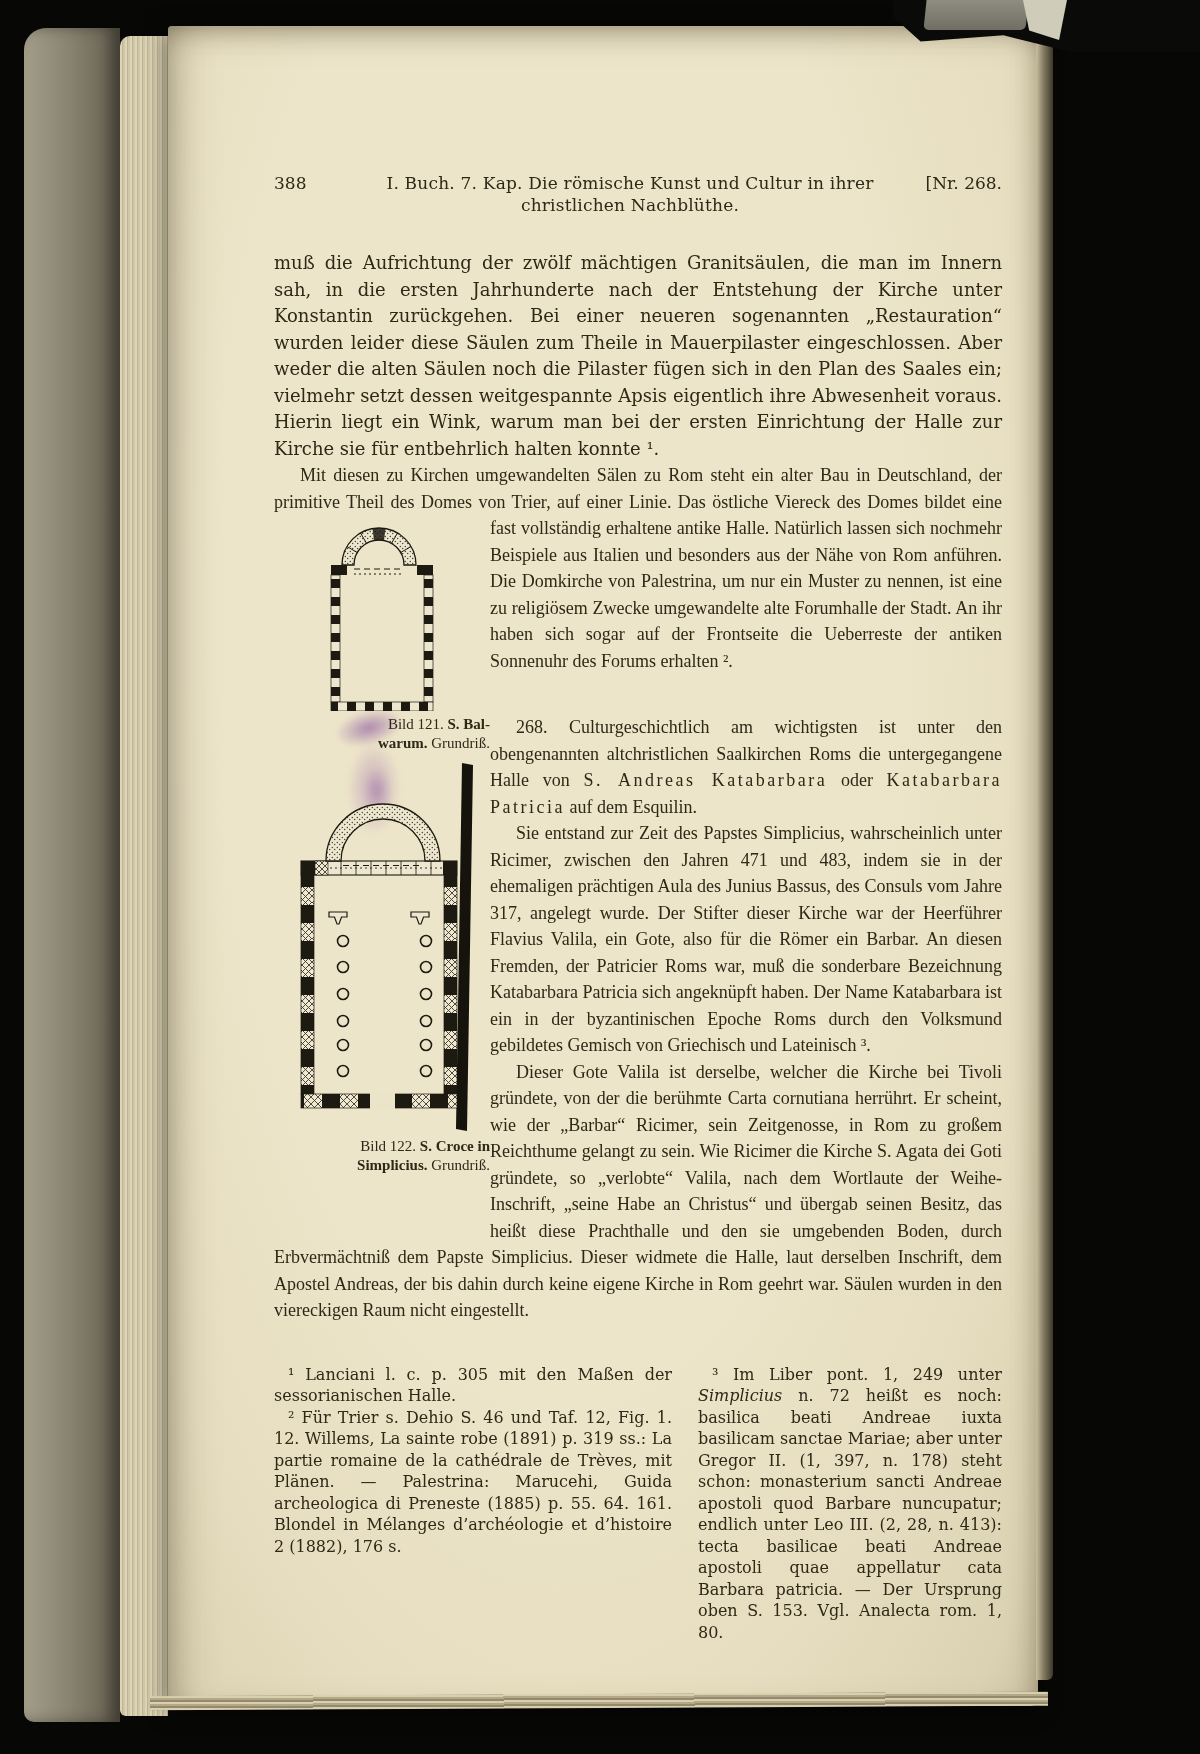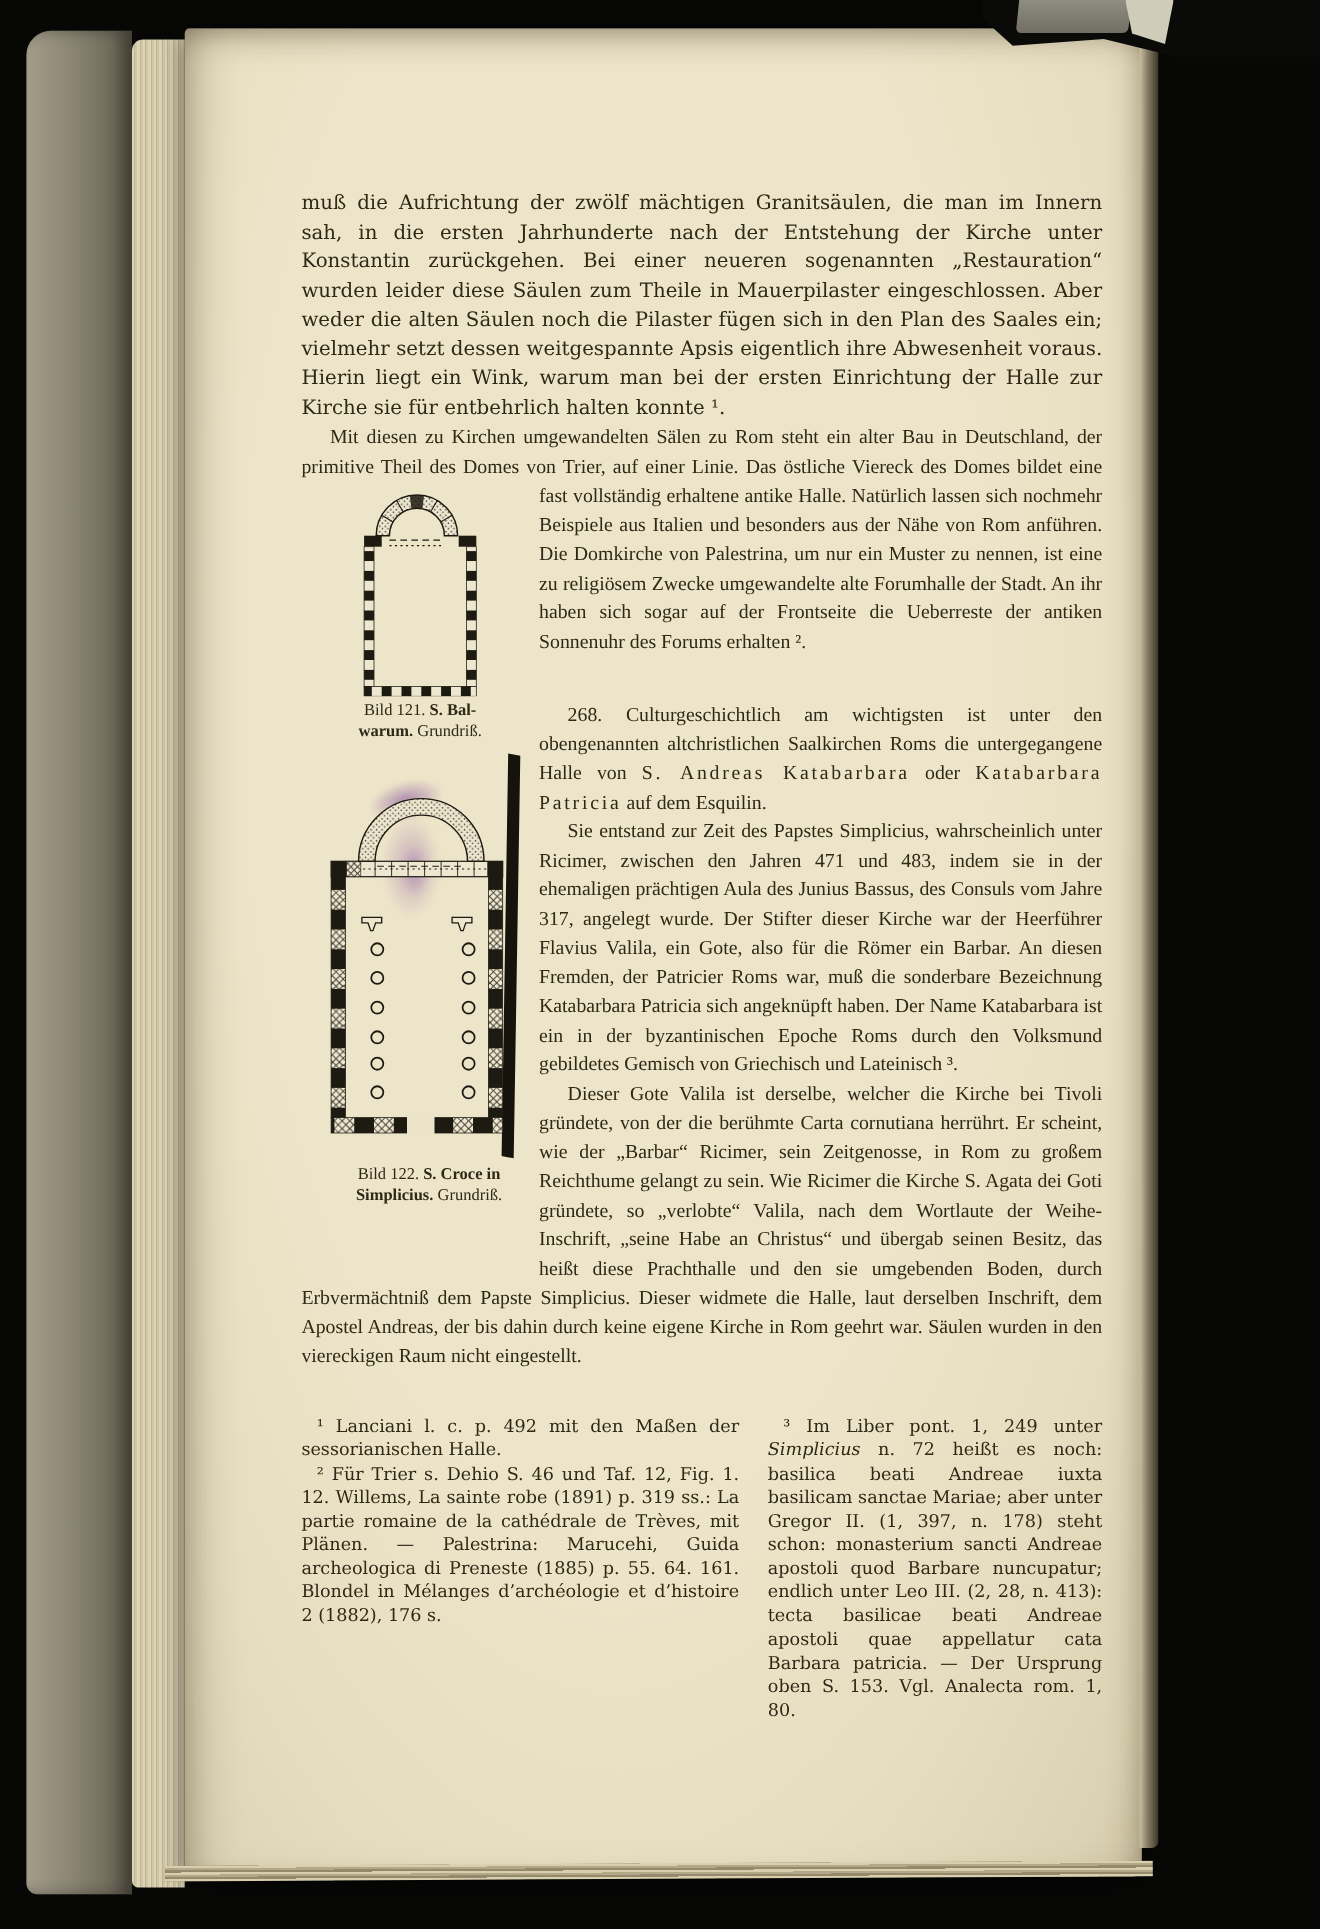--- a/index.html
+++ b/index.html
@@ -46,21 +46,21 @@
   .hdr .num{width:62px;}
   .hdr .title{flex:1;text-align:center;letter-spacing:.2px;}
   .hdr .ref{width:78px;text-align:right;}
   p{margin:0;}
   .indent{text-indent:26px;font-family:Liberation Serif, serif;}
   .p268{margin-top:40px;}
   .sperr{letter-spacing:2.5px;}
   .figfloat{float:left;width:216px;padding-top:10px;}
   .figfloat svg{display:block;margin:0 auto;}
   .fig2svg{margin-top:8px !important;}
-  .fig-caption{font-size:15px;line-height:19px;text-align:center;margin:4px 0 6px;text-indent:0;}
+  .fig-caption{font-size:15px;line-height:19px;text-align:right;margin:4px 0 6px;text-indent:0;}
   .fig-caption.last{margin-bottom:44px;margin-left:16px;}
   .cap-b{font-weight:bold;}
   .fns{display:flex;margin-top:40px;font-size:16px;line-height:21.5px;}
   .fn-left{width:398px;margin-right:26px;}
   .fn-right{flex:1;}
   .fns p{text-indent:14px;}
 </style>
 </head>
 <body>
 
@@ -68,20 +68,25 @@
   <div class="cover"></div>
   <div class="page-stack-left"></div>
 
   <div class="page">
     <div class="stamp stamp1" style="position:absolute;"></div>
     <div class="stamp stamp2" style="position:absolute;"></div>
     <div class="stamp stamp3" style="position:absolute;"></div>
 
     <div class="text-area">
 
+      <div class="hdr">
+        <span class="num">388</span>
+        <span class="title">I. Buch. 7. Kap. Die römische Kunst und Cultur in ihrer christlichen Nachblüthe.</span>
+        <span class="ref">[Nr. 268.</span>
+      </div>
 
       <p>muß die Aufrichtung der zwölf mächtigen Granitsäulen, die man im Innern sah, in die ersten Jahrhunderte nach der Entstehung der Kirche unter Konstantin zurückgehen. Bei einer neueren sogenannten „Restauration“ wurden leider diese Säulen zum Theile in Mauerpilaster eingeschlossen. Aber weder die alten Säulen noch die Pilaster fügen sich in den Plan des Saales ein; vielmehr setzt dessen weitgespannte Apsis eigentlich ihre Abwesenheit voraus. Hierin liegt ein Wink, warum man bei der ersten Einrichtung der Halle zur Kirche sie für entbehrlich halten konnte ¹.</p>
 
       <p class="indent"><span>Mit diesen zu Kirchen umgewandelten Sälen zu Rom steht ein alter Bau in Deutschland, der primitive Theil des Domes von Trier, auf einer Linie. Das östliche Viereck des Domes bildet eine fast vollständig erhaltene antike Halle. Natürlich lassen sich noch</span><span class="figfloat">
             <svg width="106" height="186" viewBox="0 0 106 186">
           <defs>
             <pattern id="f1s" width="5" height="5" patternUnits="userSpaceOnUse">
                   <rect width="5" height="5" fill="#eee7cf"></rect>
                   <circle cx="1.3" cy="1.4" r="0.75" fill="#4a4436"></circle>
                   <circle cx="3.7" cy="3.6" r="0.75" fill="#4a4436"></circle>
@@ -175,21 +180,21 @@
           </span><span>mehr Beispiele aus Italien und besonders aus der Nähe von Rom anführen. Die Domkirche von Palestrina, um nur ein Muster zu nennen, ist eine zu religiösem Zwecke umgewandelte alte Forumhalle der Stadt. An ihr haben sich sogar auf der Frontseite die Ueberreste der antiken Sonnenuhr des Forums erhalten ².</span></p>
 
       <p class="indent p268"><span>268. Culturgeschichtlich am wichtigsten ist unter den obengenannten altchristlichen Saalkirchen Roms die untergegangene Halle von </span><span class="sperr">S. Andreas Katabarbara</span><span> oder </span><span class="sperr">Katabarbara Patricia</span><span> auf dem Esquilin.</span></p>
 
       <p class="indent">Sie entstand zur Zeit des Papstes Simplicius, wahrscheinlich unter Ricimer, zwischen den Jahren 471 und 483, indem sie in der ehemaligen prächtigen Aula des Junius Bassus, des Consuls vom Jahre 317, angelegt wurde. Der Stifter dieser Kirche war der Heerführer Flavius Valila, ein Gote, also für die Römer ein Barbar. An diesen Fremden, der Patricier Roms war, muß die sonderbare Bezeichnung Katabarbara Patricia sich angeknüpft haben. Der Name Katabarbara ist ein in der byzantinischen Epoche Roms durch den Volksmund gebildetes Gemisch von Griechisch und Lateinisch ³.</p>
 
       <p class="indent">Dieser Gote Valila ist derselbe, welcher die Kirche bei Tivoli gründete, von der die berühmte Carta cornutiana herrührt. Er scheint, wie der „Barbar“ Ricimer, sein Zeitgenosse, in Rom zu großem Reichthume gelangt zu sein. Wie Ricimer die Kirche S. Agata dei Goti gründete, so „verlobte“ Valila, nach dem Wortlaute der Weihe-Inschrift, „seine Habe an Christus“ und übergab seinen Besitz, das heißt diese Prachthalle und den sie umgebenden Boden, durch Erbvermächtniß dem Papste Simplicius. Dieser widmete die Halle, laut derselben Inschrift, dem Apostel Andreas, der bis dahin durch keine eigene Kirche in Rom geehrt war. Säulen wurden in den viereckigen Raum nicht eingestellt.</p>
 
       <div class="fns">
         <div class="fn-left">
-          <p>¹ Lanciani l. c. p. 492 mit den Maßen der sessorianischen Halle.</p>
+          <p>¹ Lanciani l. c. p. 305 mit den Maßen der sessorianischen Halle.</p>
           <p>² Für Trier s. Dehio S. 46 und Taf. 12, Fig. 1. 12. Willems, La sainte robe (1891) p. 319 ss.: La partie romaine de la cathédrale de Trèves, mit Plänen. — Palestrina: Marucehi, Guida archeologica di Preneste (1885) p. 55. 64. 161. Blondel in Mélanges d’archéologie et d’histoire 2 (1882), 176 s.</p>
         </div>
         <div class="fn-right">
           <p><span>³ Im Liber pont. 1, 249 unter </span><i>Simplicius</i><span> n. 72 heißt es noch: basilica beati Andreae iuxta basilicam sanctae Mariae; aber unter Gregor II. (1, 397, n. 178) steht schon: monasterium sancti Andreae apostoli quod Barbare nuncupatur; endlich unter Leo III. (2, 28, n. 413): tecta basilicae beati Andreae apostoli quae appellatur cata Barbara patricia. — Der Ursprung oben S. 153. Vgl. Analecta rom. 1, 80.</span></p>
         </div>
       </div>
 
     </div>
   </div>
 

